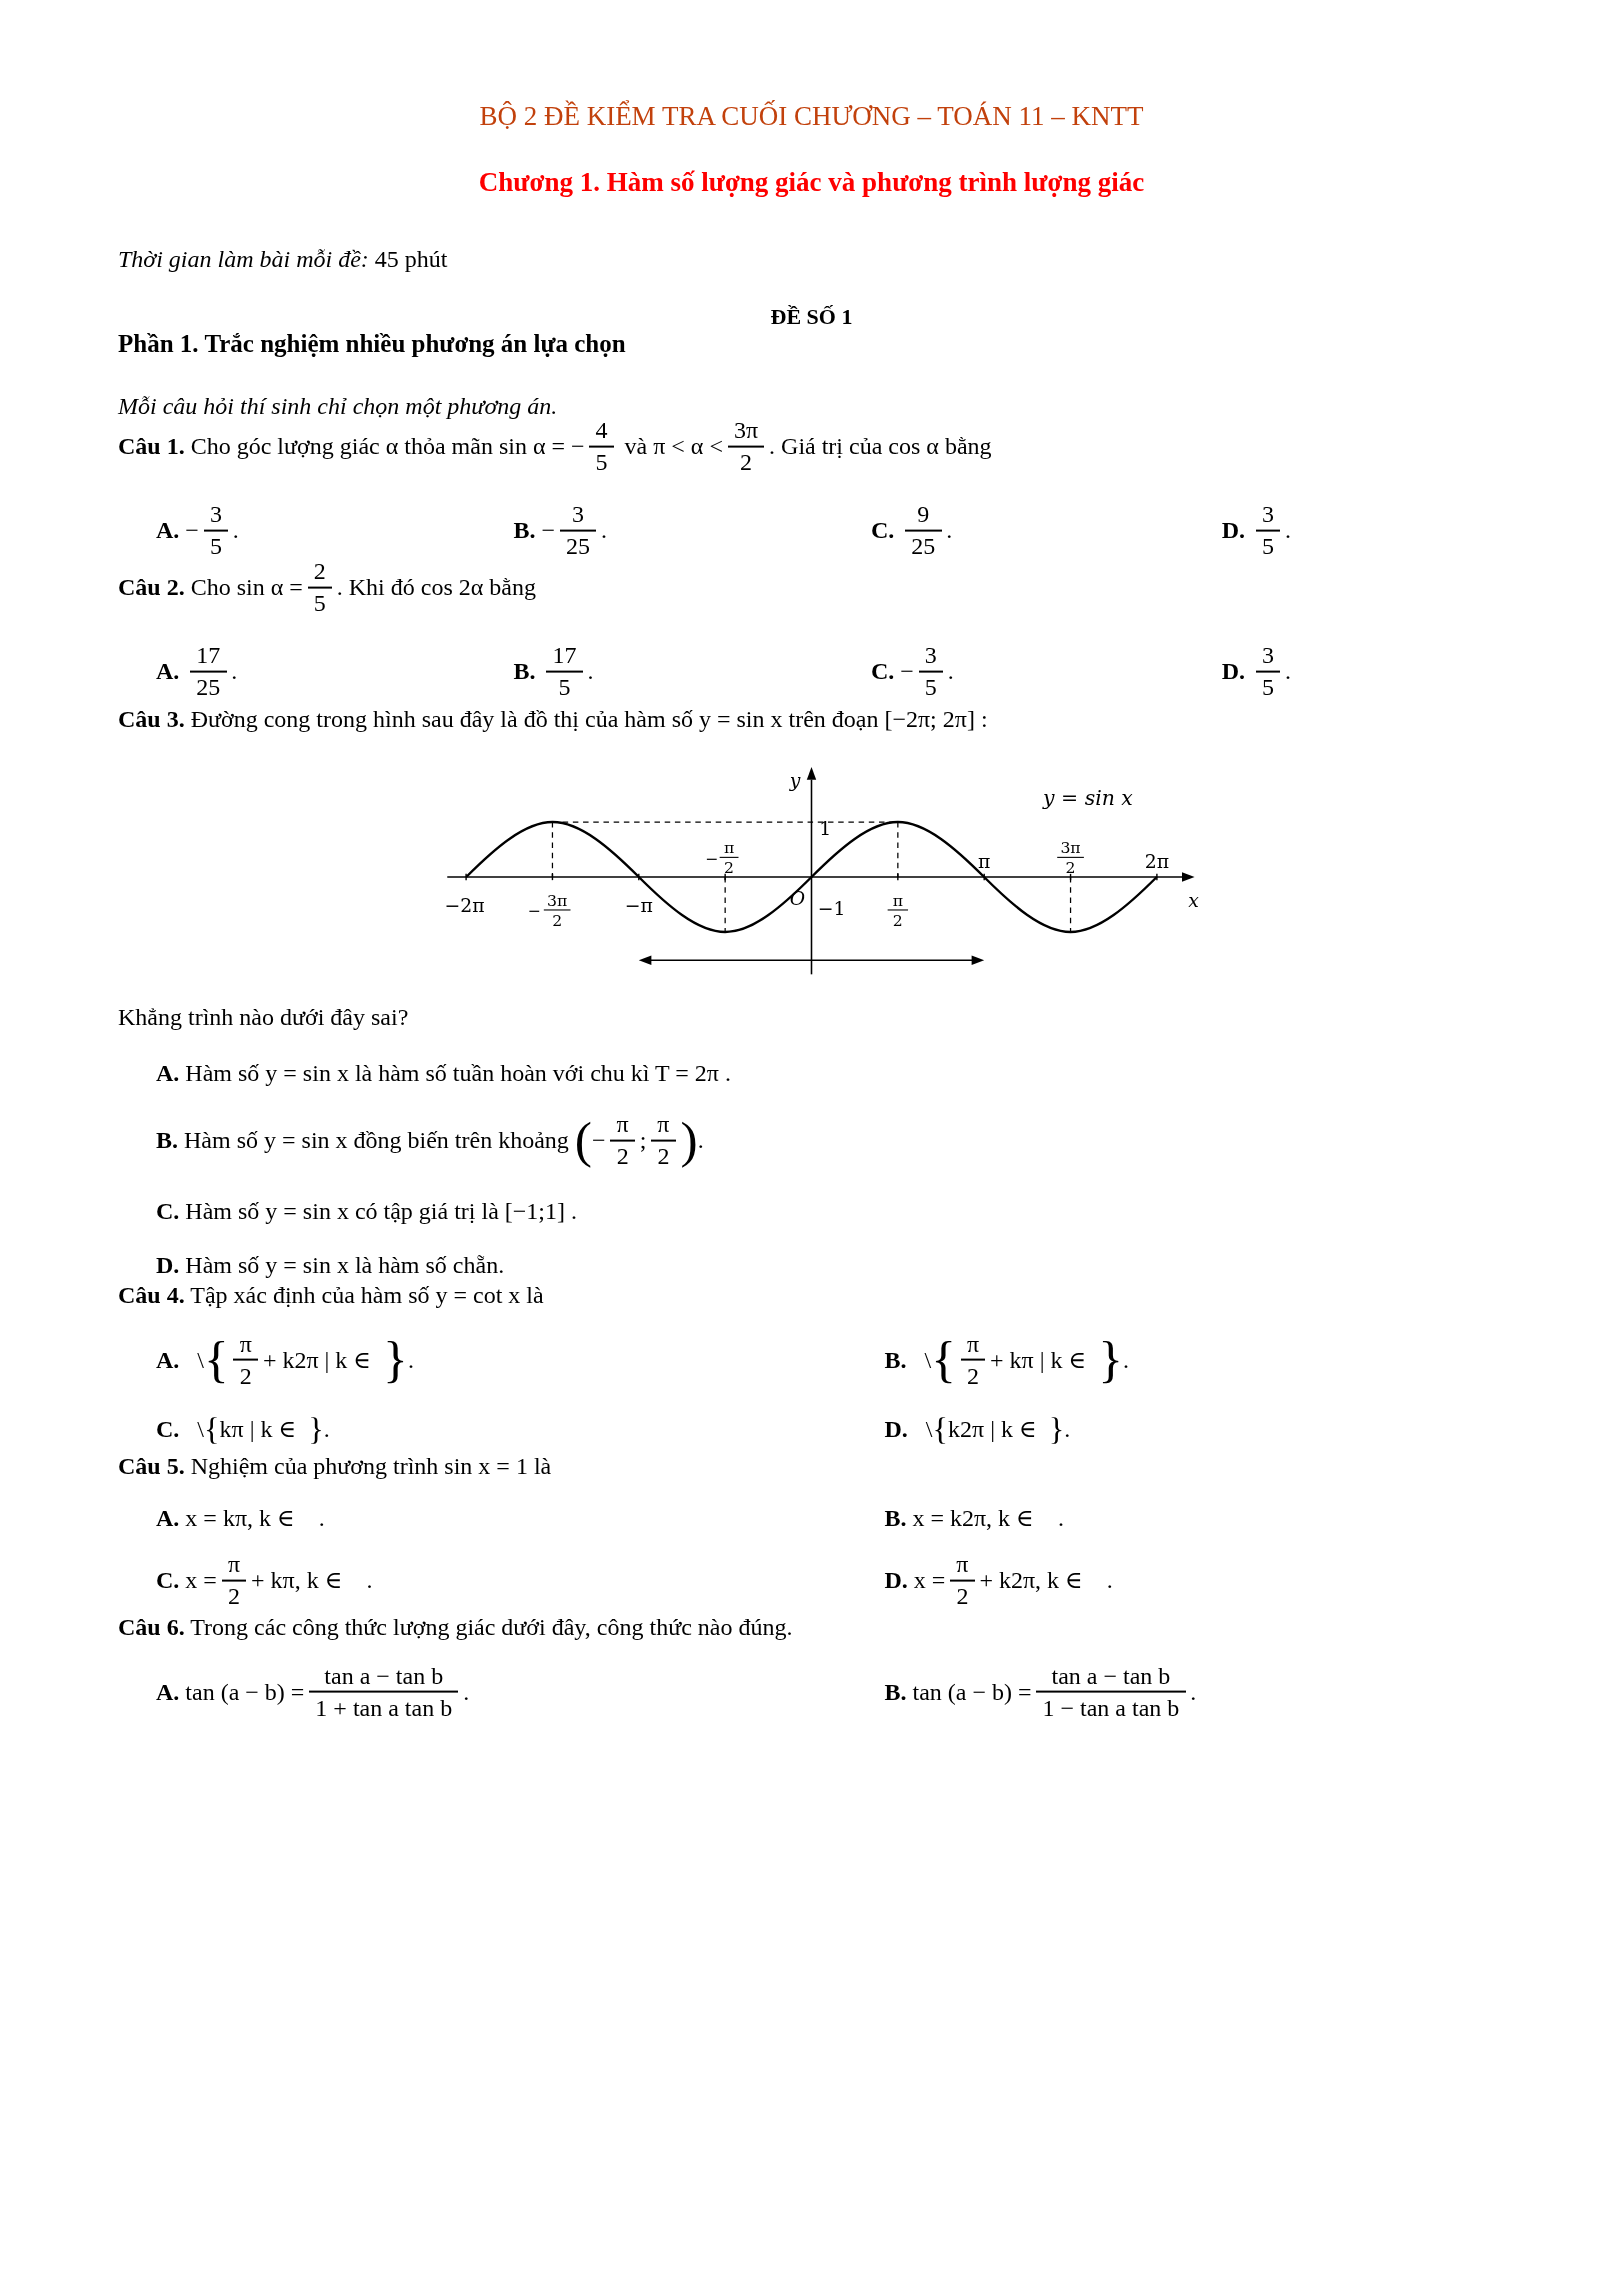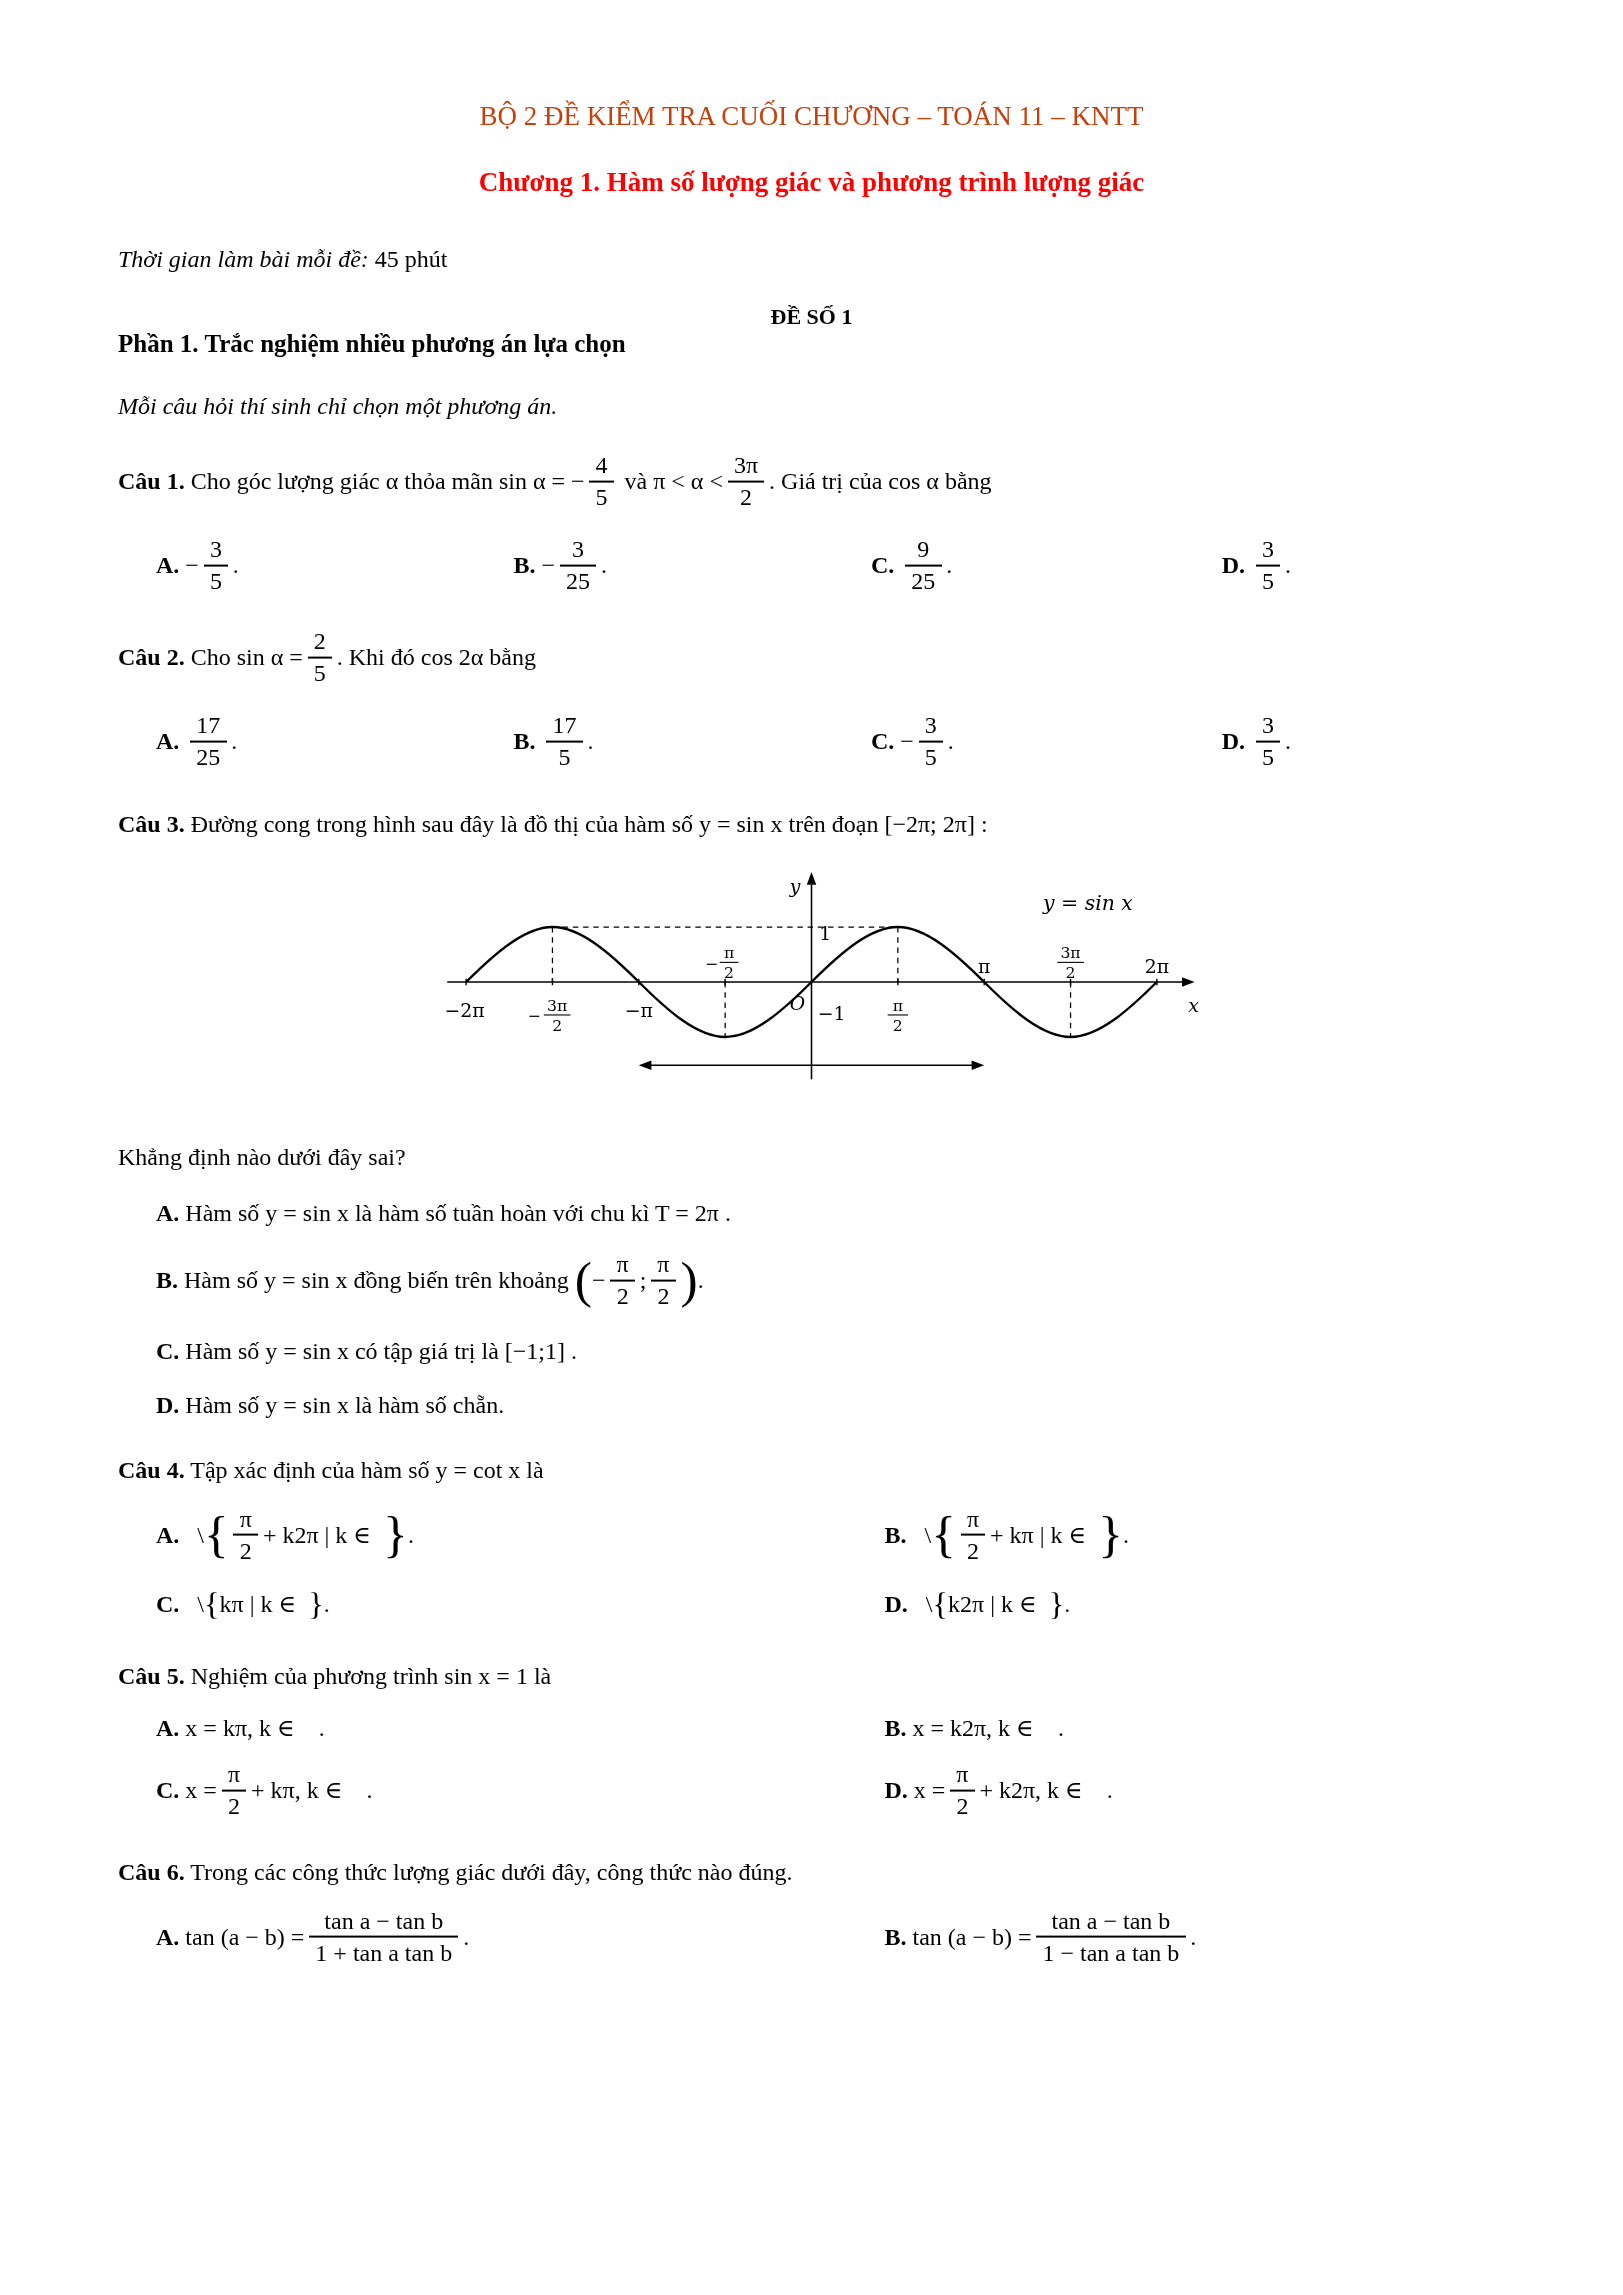--- a/index.html
+++ b/index.html
@@ -7,21 +7,21 @@
        font-family:"Liberation Serif","DejaVu Serif",serif;font-size:24px;overflow:hidden}
   .page{padding:101px 118px 31px 118px}
   .center{text-align:center}
   .title{color:#c2410c;font-weight:400;font-size:27px}
   .subtitle{color:#fe0000;font-weight:700;font-size:27px;margin-top:35px}
   .timeline{margin-top:48px}
   .timeline .lbl{font-style:italic}
   .examno{font-weight:700;font-size:22px;margin-top:31px}
   .part{font-weight:700;font-size:25px;}
   .instr{font-style:italic;margin-top:35px}
-  .q{margin-top:35px;line-height:1.35}
+  .q{line-height:1.35}
   .qlabel{font-weight:700}
   .frac{display:inline-block;vertical-align:middle;text-align:center;margin:0 4.7px;transform:translateY(-2.4px)}
   .frac .fnum{display:block;padding:0 6.3px 2.4px;border-bottom:2px solid #000;line-height:1.05}
   .frac .fden{display:block;padding:2.4px 6.3px 0;line-height:1.05}
   .optrow4{display:flex;margin-top:27px;padding-left:38px;align-items:center}
   .optrow4 .o1{width:26.5%}.optrow4 .o2{width:26.5%}.optrow4 .o3{width:26%}.optrow4 .o4{flex:1}
   .optrow2{display:flex;margin-top:22px;padding-left:38px;align-items:center}
   .optrow2 .oA{width:54%}.optrow2 .oB{flex:1}
   .subopt{margin:27px 0 0 38px}
   .brace{font-size:215%;font-weight:400;vertical-align:middle;display:inline-block;line-height:1;transform:translateY(-3.1px)}
@@ -158,21 +158,21 @@
       </g>
 
       <g>
         <text class="fr" x="830" y="120" text-anchor="middle">3π</text>
         <line class="frbar" x1="813" y1="125" x2="847" y2="125"></line>
         <text class="fr" x="830" y="145" text-anchor="middle">2</text>
       </g>
     </svg>
   </div>
 
-  <div class="q">Khẳng định nào dưới đây sai?</div>
+  <div class="q">Khẳng trình nào dưới đây sai?</div>
 
   <div class="subopt">
     <span class="qlabel">A.</span>
     <span>Hàm số  y = sin x  là hàm số tuần hoàn với chu kì  T = 2π .</span>
   </div>
   <div class="subopt">
     <span class="qlabel">B.</span>
     <span>Hàm số  y = sin x  đồng biến trên khoảng</span>
     <span class="paren">(</span><span>−</span><span class="frac"><span class="fnum">π</span><span class="fden">2</span></span><span>;</span><span class="frac"><span class="fnum">π</span><span class="fden">2</span></span><span class="paren">)</span><span>.</span>
   </div>

